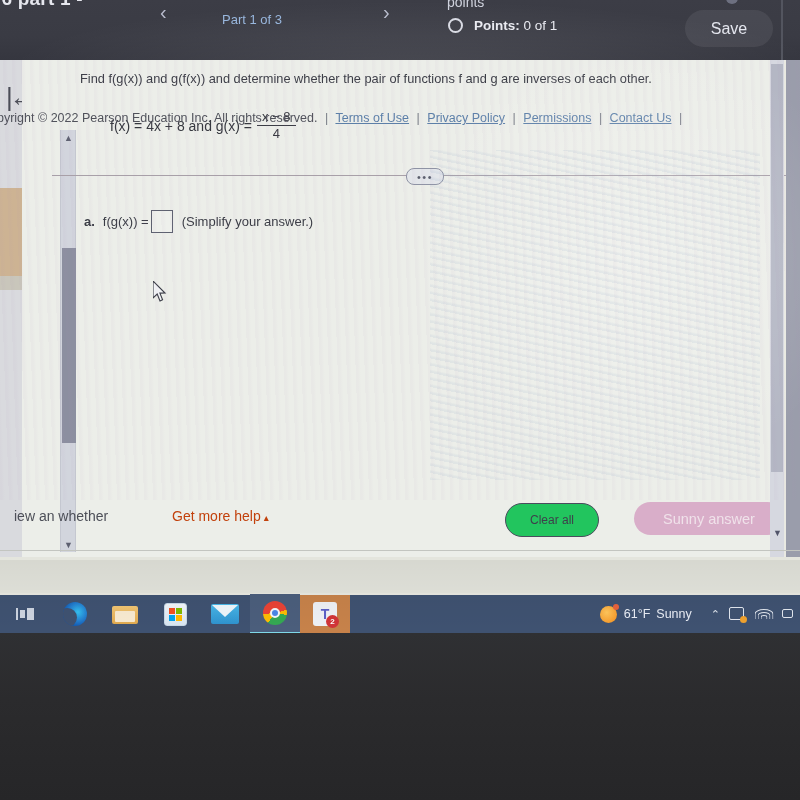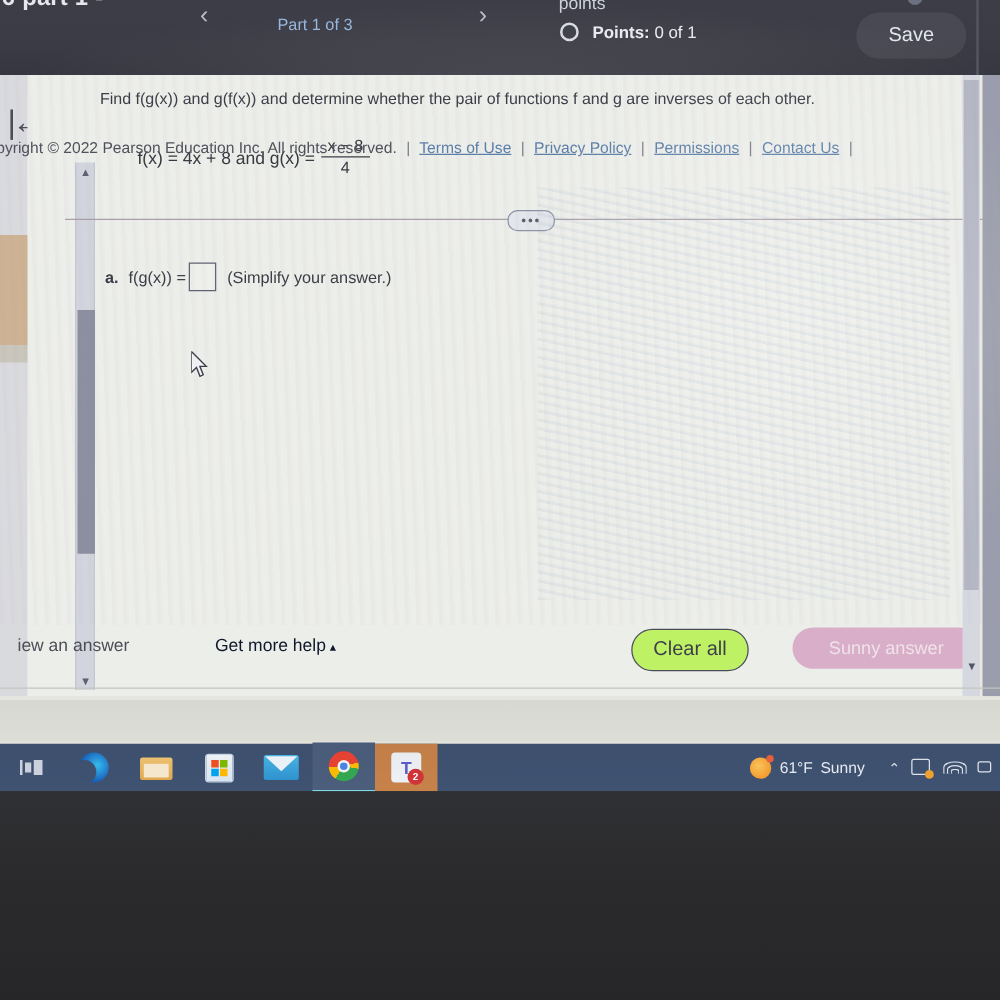--- a/index.html
+++ b/index.html
@@ -174,27 +174,27 @@
     position:absolute;left:131px;top:221px;width:16px;height:24px;
   }
 
   
   .view-example{
     position:absolute;left:-8px;top:448px;
     font-size:14px;color:#4d4f58;white-space:nowrap;
   }
   .get-help{
     position:absolute;left:150px;top:448px;
-    font-size:14px;color:#0f172a;white-space:nowrap;
+    font-size:14px;color:#c2410c;white-space:nowrap;
   }
   .get-help .caret{font-size:10px;margin-left:3px;}
   .clear-all{
     position:absolute;left:483px;top:443px;width:92px;height:32px;
-    border:1.5px solid #4a4c5d;border-radius:17px;background:#bef264;
-    color:#3e404b;font-size:16px;
+    border:1.5px solid #4a4c5d;border-radius:17px;background:#22c55e;
+    color:#3e404b;font-size:12px;
     display:flex;align-items:center;justify-content:center;
   }
   .check-answer{
     position:absolute;left:612px;top:442px;width:150px;height:33px;
     border-radius:18px;background:#d9aec9;
     color:#f0e2ea;font-size:14.5px;
     display:flex;align-items:center;justify-content:center;
   }
 
   
@@ -418,21 +418,21 @@
         <span class="ans-label">a.</span>
         <span>f(g(x)) =</span>
         <span class="ans-box"></span>
         <span class="ans-hint">(Simplify your answer.)</span>
       </div>
 
       <svg class="cursor" viewBox="0 0 16 24">
         <polygon points="0,0 0,17 4.2,13 7,20 9.6,18.8 6.9,12.1 12,12" fill="#f2f4f6" stroke="#3a3c46" stroke-width="1.1"></polygon>
       </svg>
 
-      <div class="view-example">iew an answer</div>
+      <div class="view-example">iew an whether</div>
       <div class="get-help">
         <span>Get more help</span><span class="caret">▴</span>
       </div>
       <div class="clear-all">Clear all</div>
       <div class="check-answer">Sunny answer</div>
     </div>
 
     <div class="sb-right">
       <div class="thumb"></div>
       <div class="arr-dn">▼</div>

